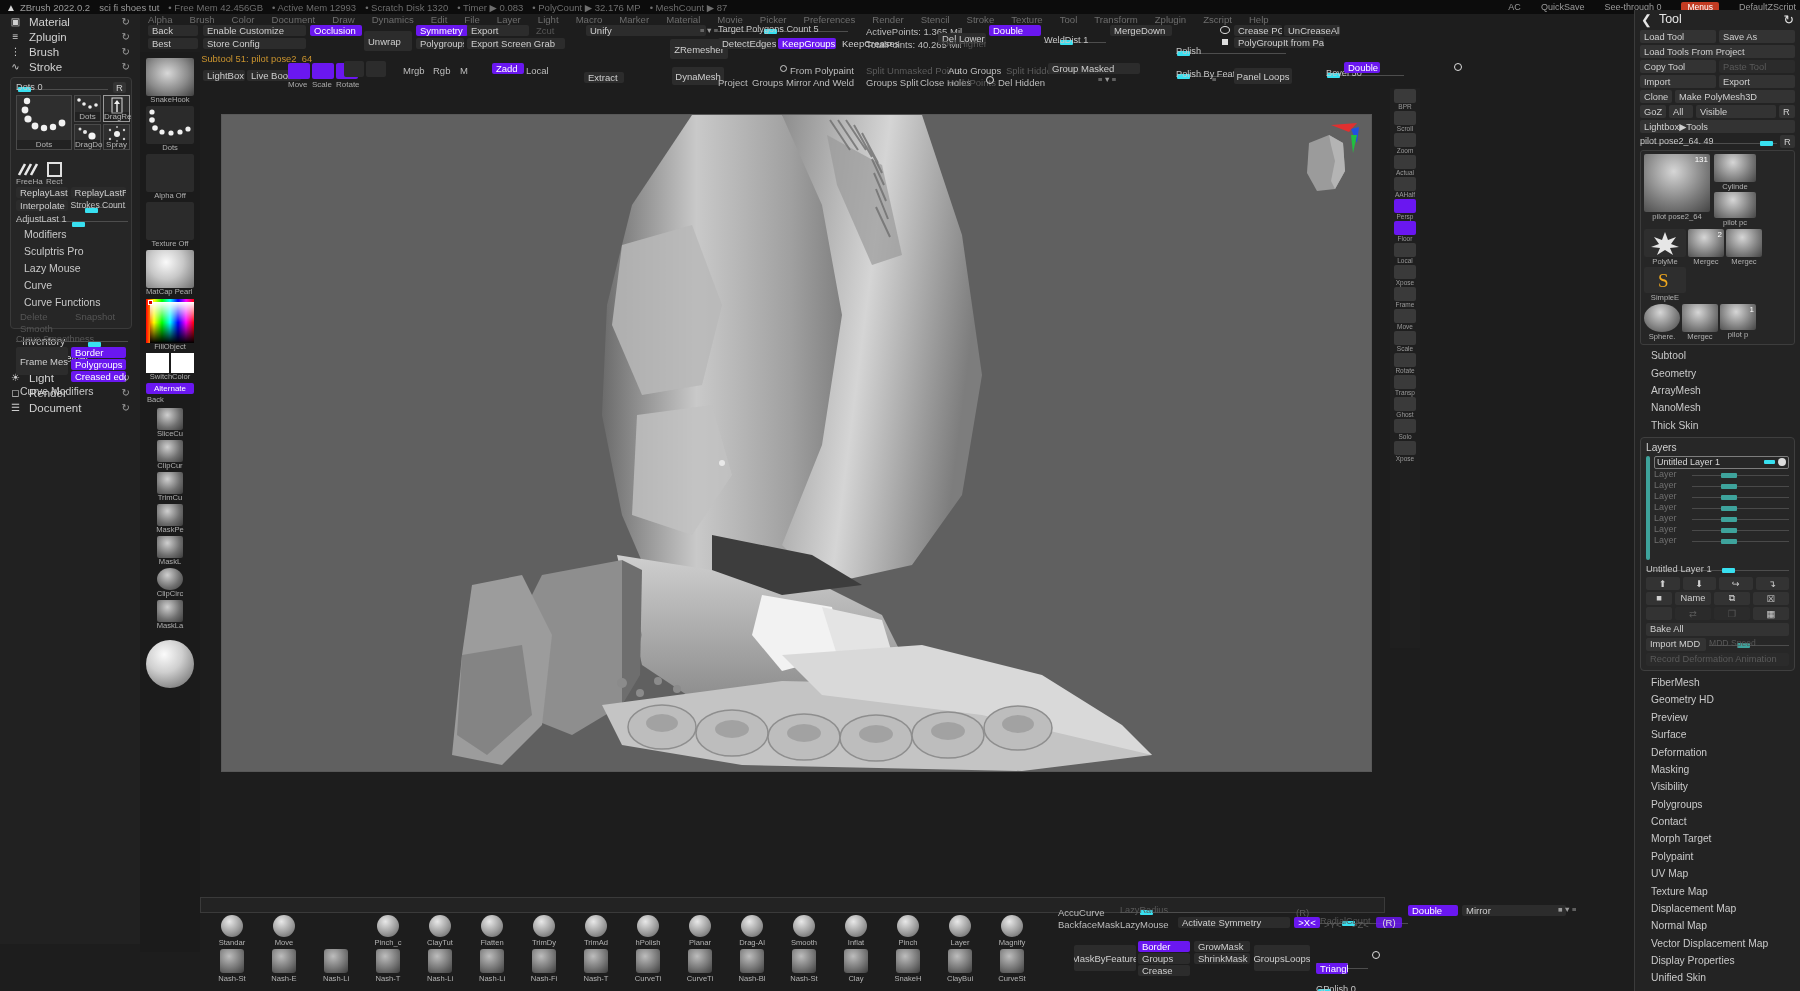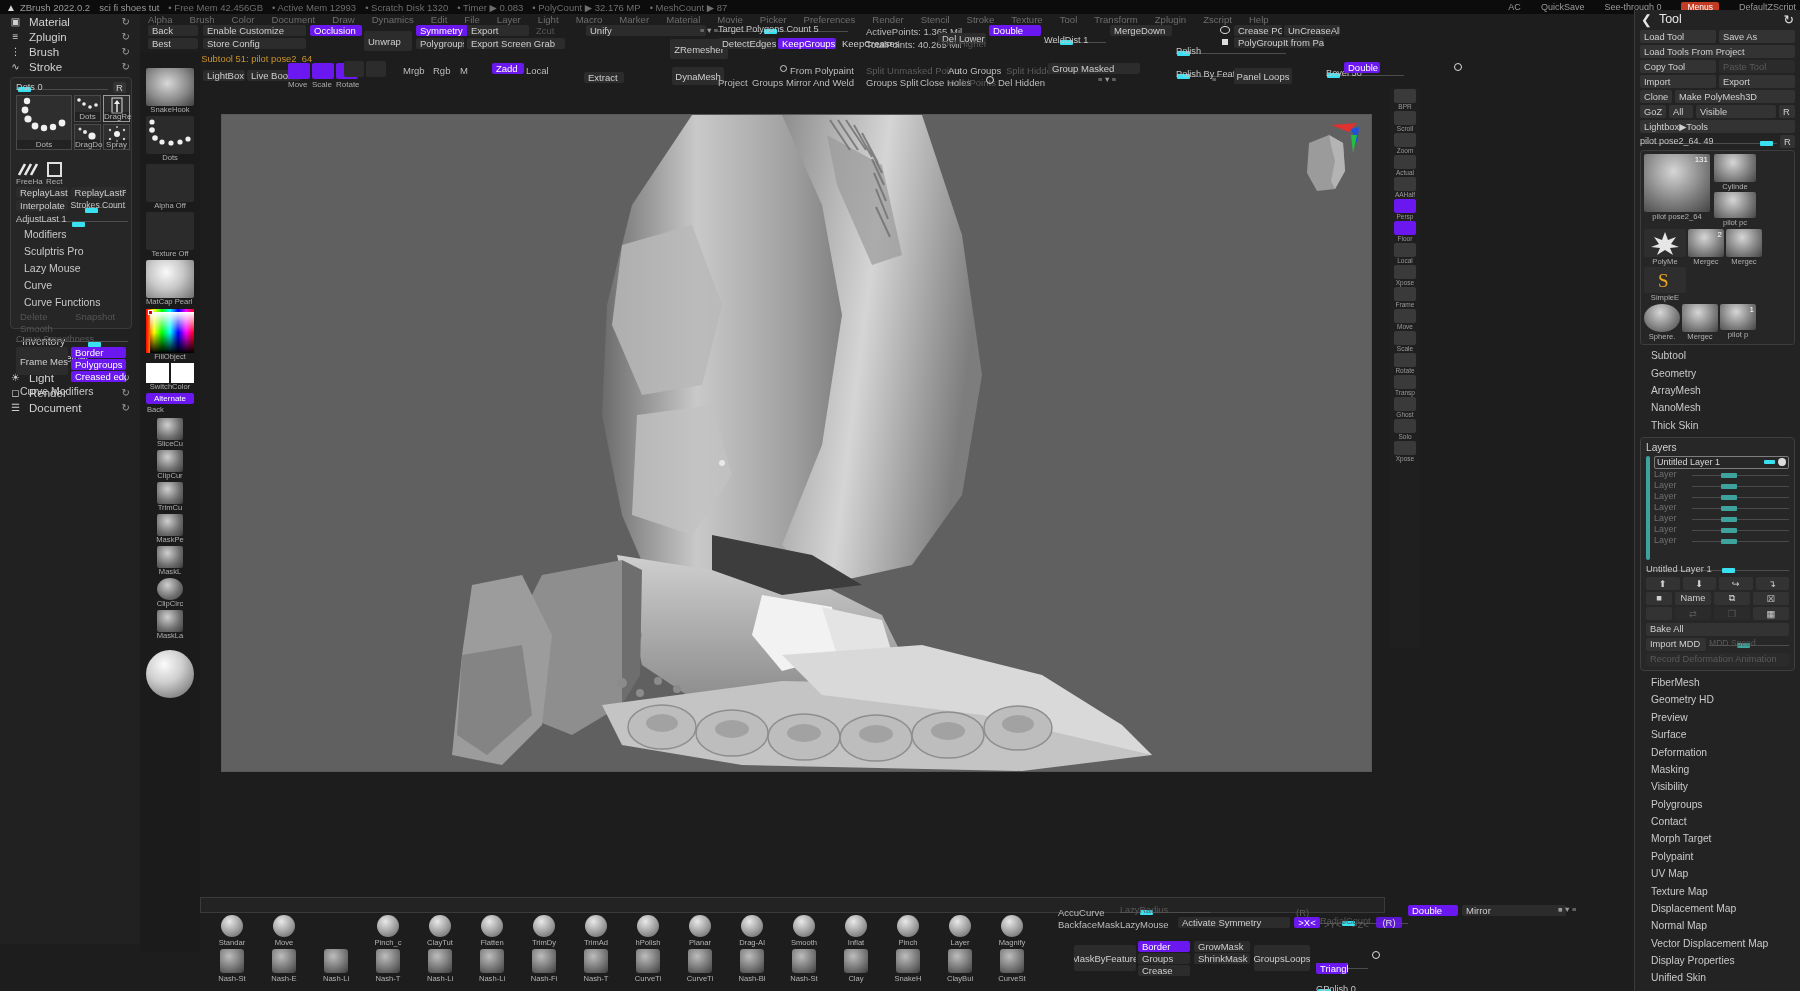--- a/index.html
+++ b/index.html
@@ -512,21 +512,21 @@
   </div>
   <div class="abs" style="left:1306px;top:38px;width:8px;height:8px;border:1.4px solid #ddd;border-radius:50%"></div>
   <div class="abs mini" style="left:1150px;top:49px;width:148px">
     <div class="t"></div>
       <div class="k" style="left:28px"></div>
     <div class="l">Thickness  0.00059</div>
   </div>
 </div>
 
 <div id="lefttools" class="abs">
-  <div class="ltool" style="margin-top:16px">
+  <div class="ltool" style="margin-top:6px">
     <div class="img" style="background:radial-gradient(ellipse at 45% 40%,#d8d8d8,#8a8a8a 55%,#3e3e3e 100%)"></div>
     <div class="cap">SnakeHook</div>
   </div>
   <div class="ltool">
     <div class="img" style="background:#2b2b2b">
       <svg width="48" height="38" viewBox="0 0 48 38">
         <circle cx="6" cy="6" r="2.6" fill="#f0f0f0"></circle>
           <circle cx="6" cy="14" r="2.8" fill="#f0f0f0"></circle>
         <circle cx="9" cy="22" r="2.8" fill="#f0f0f0"></circle>
           <circle cx="16" cy="26" r="2.6" fill="#f0f0f0"></circle>

